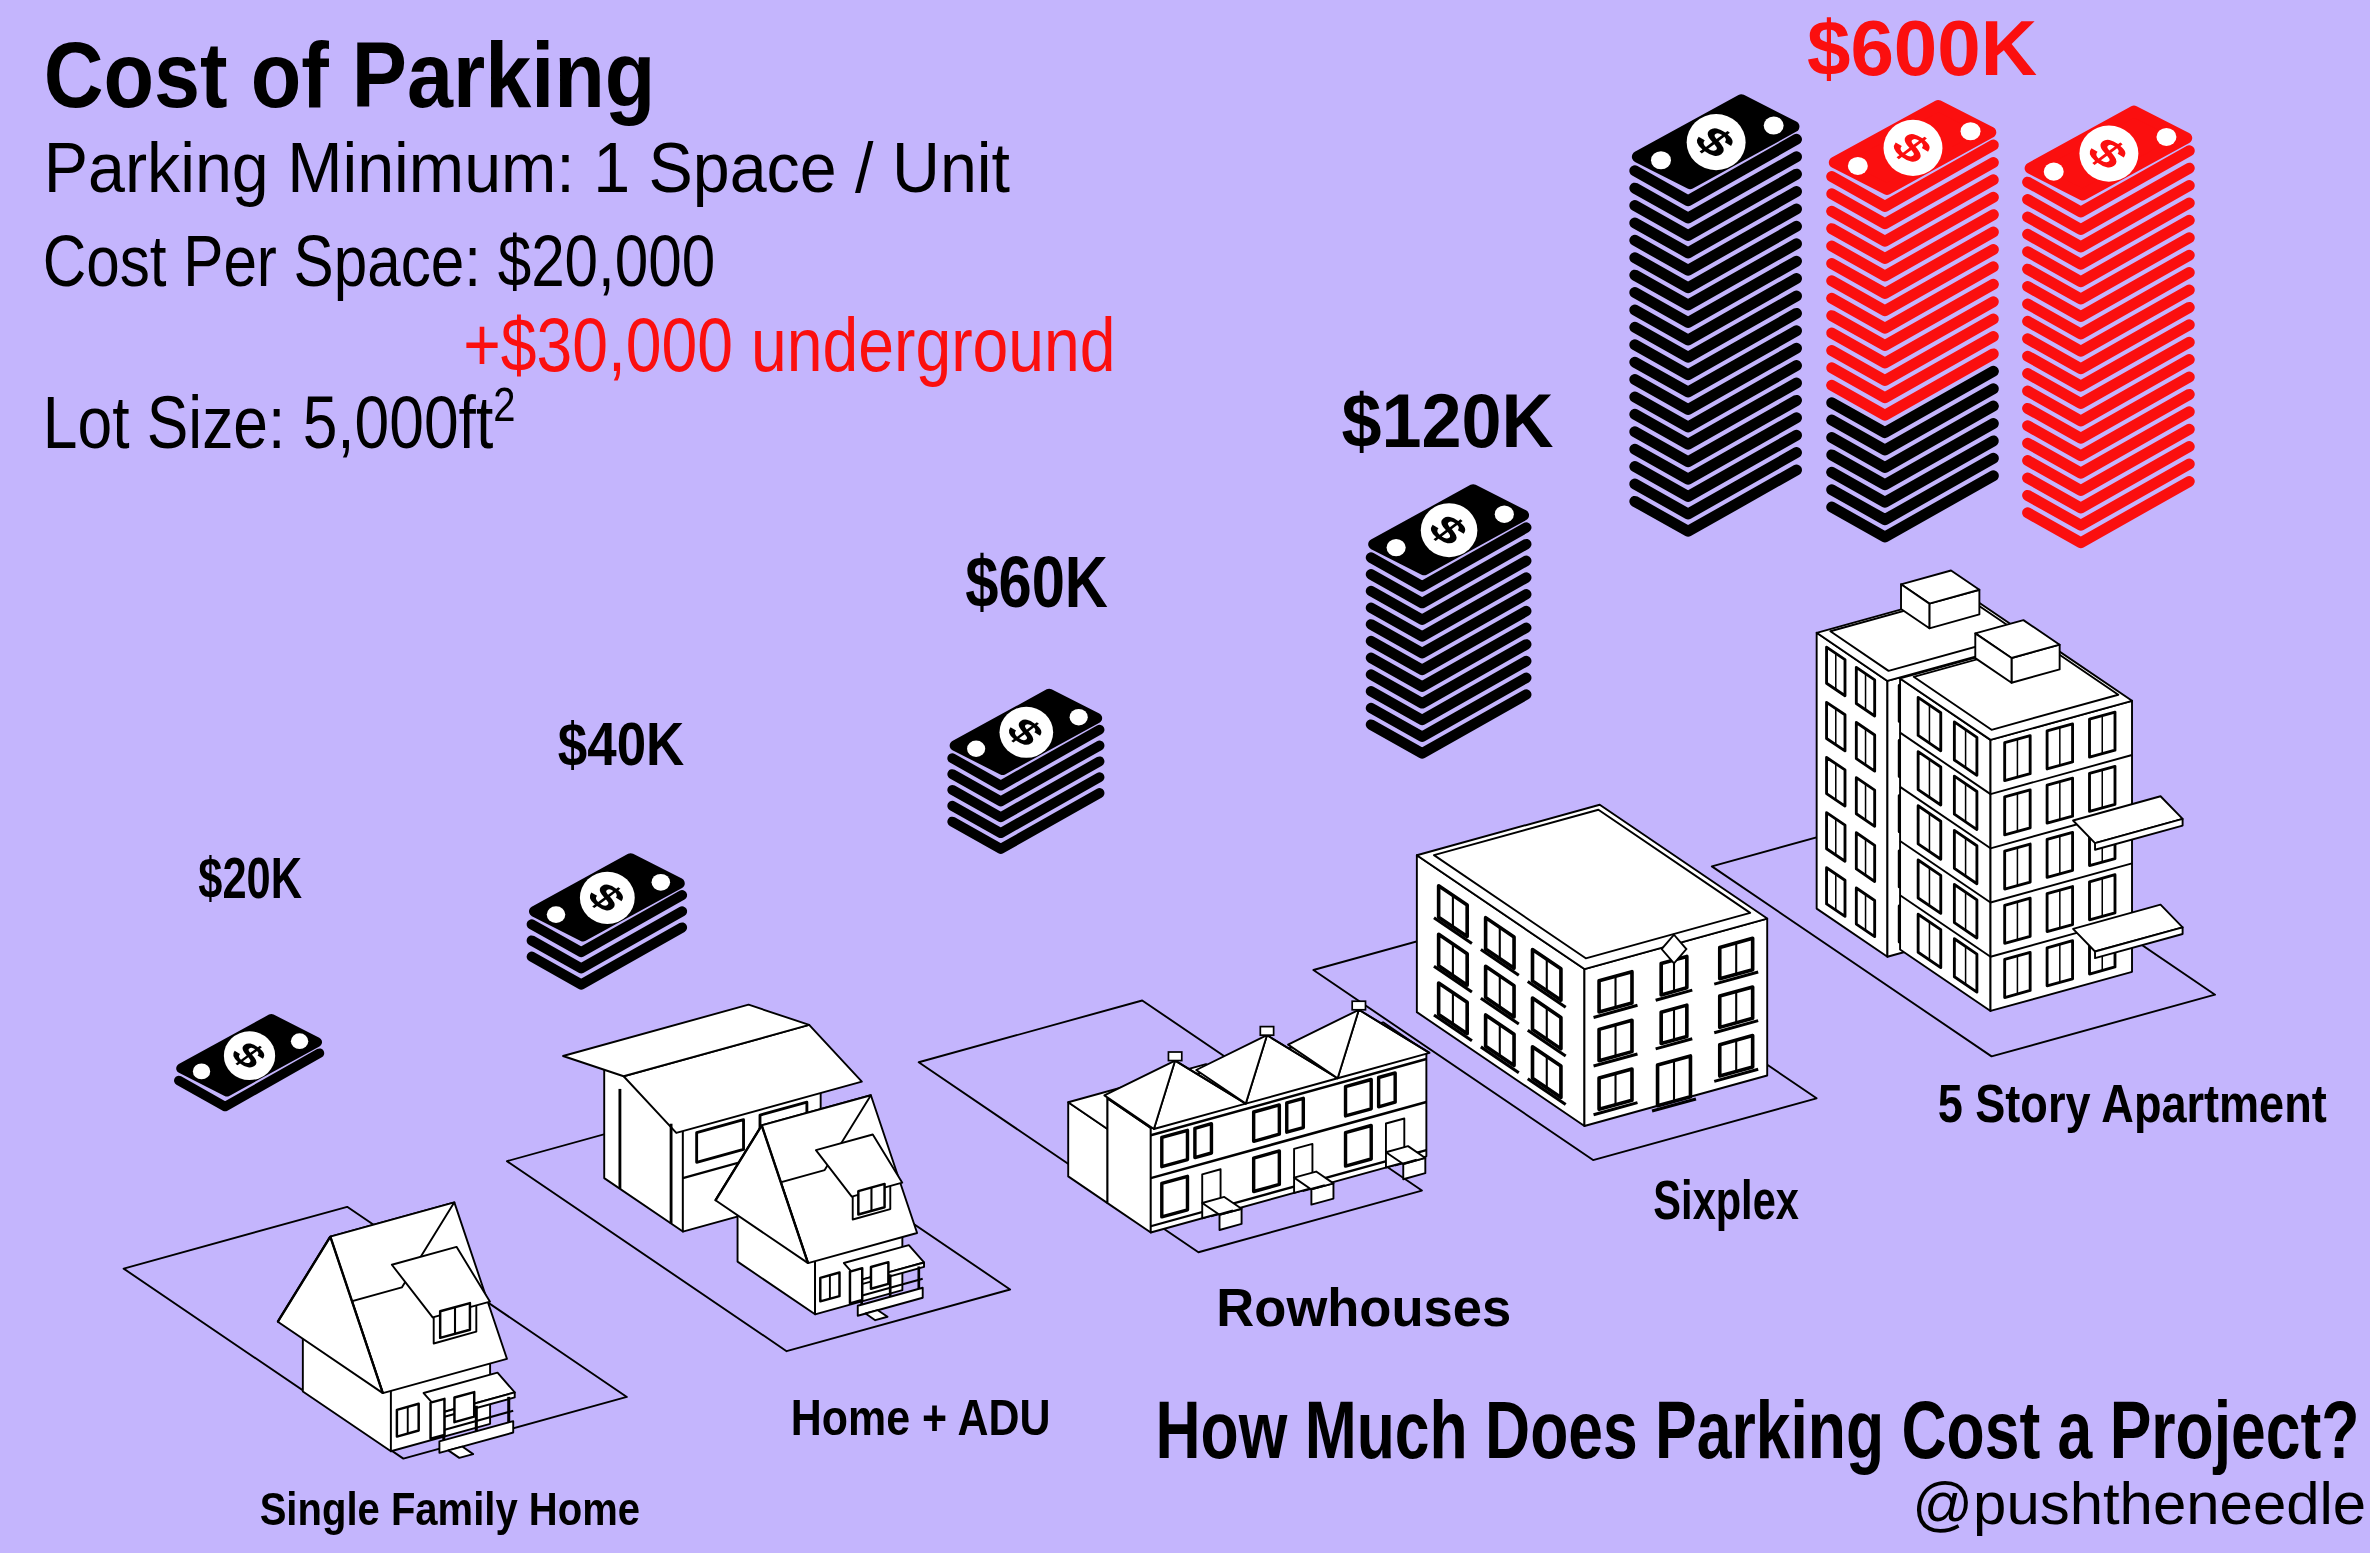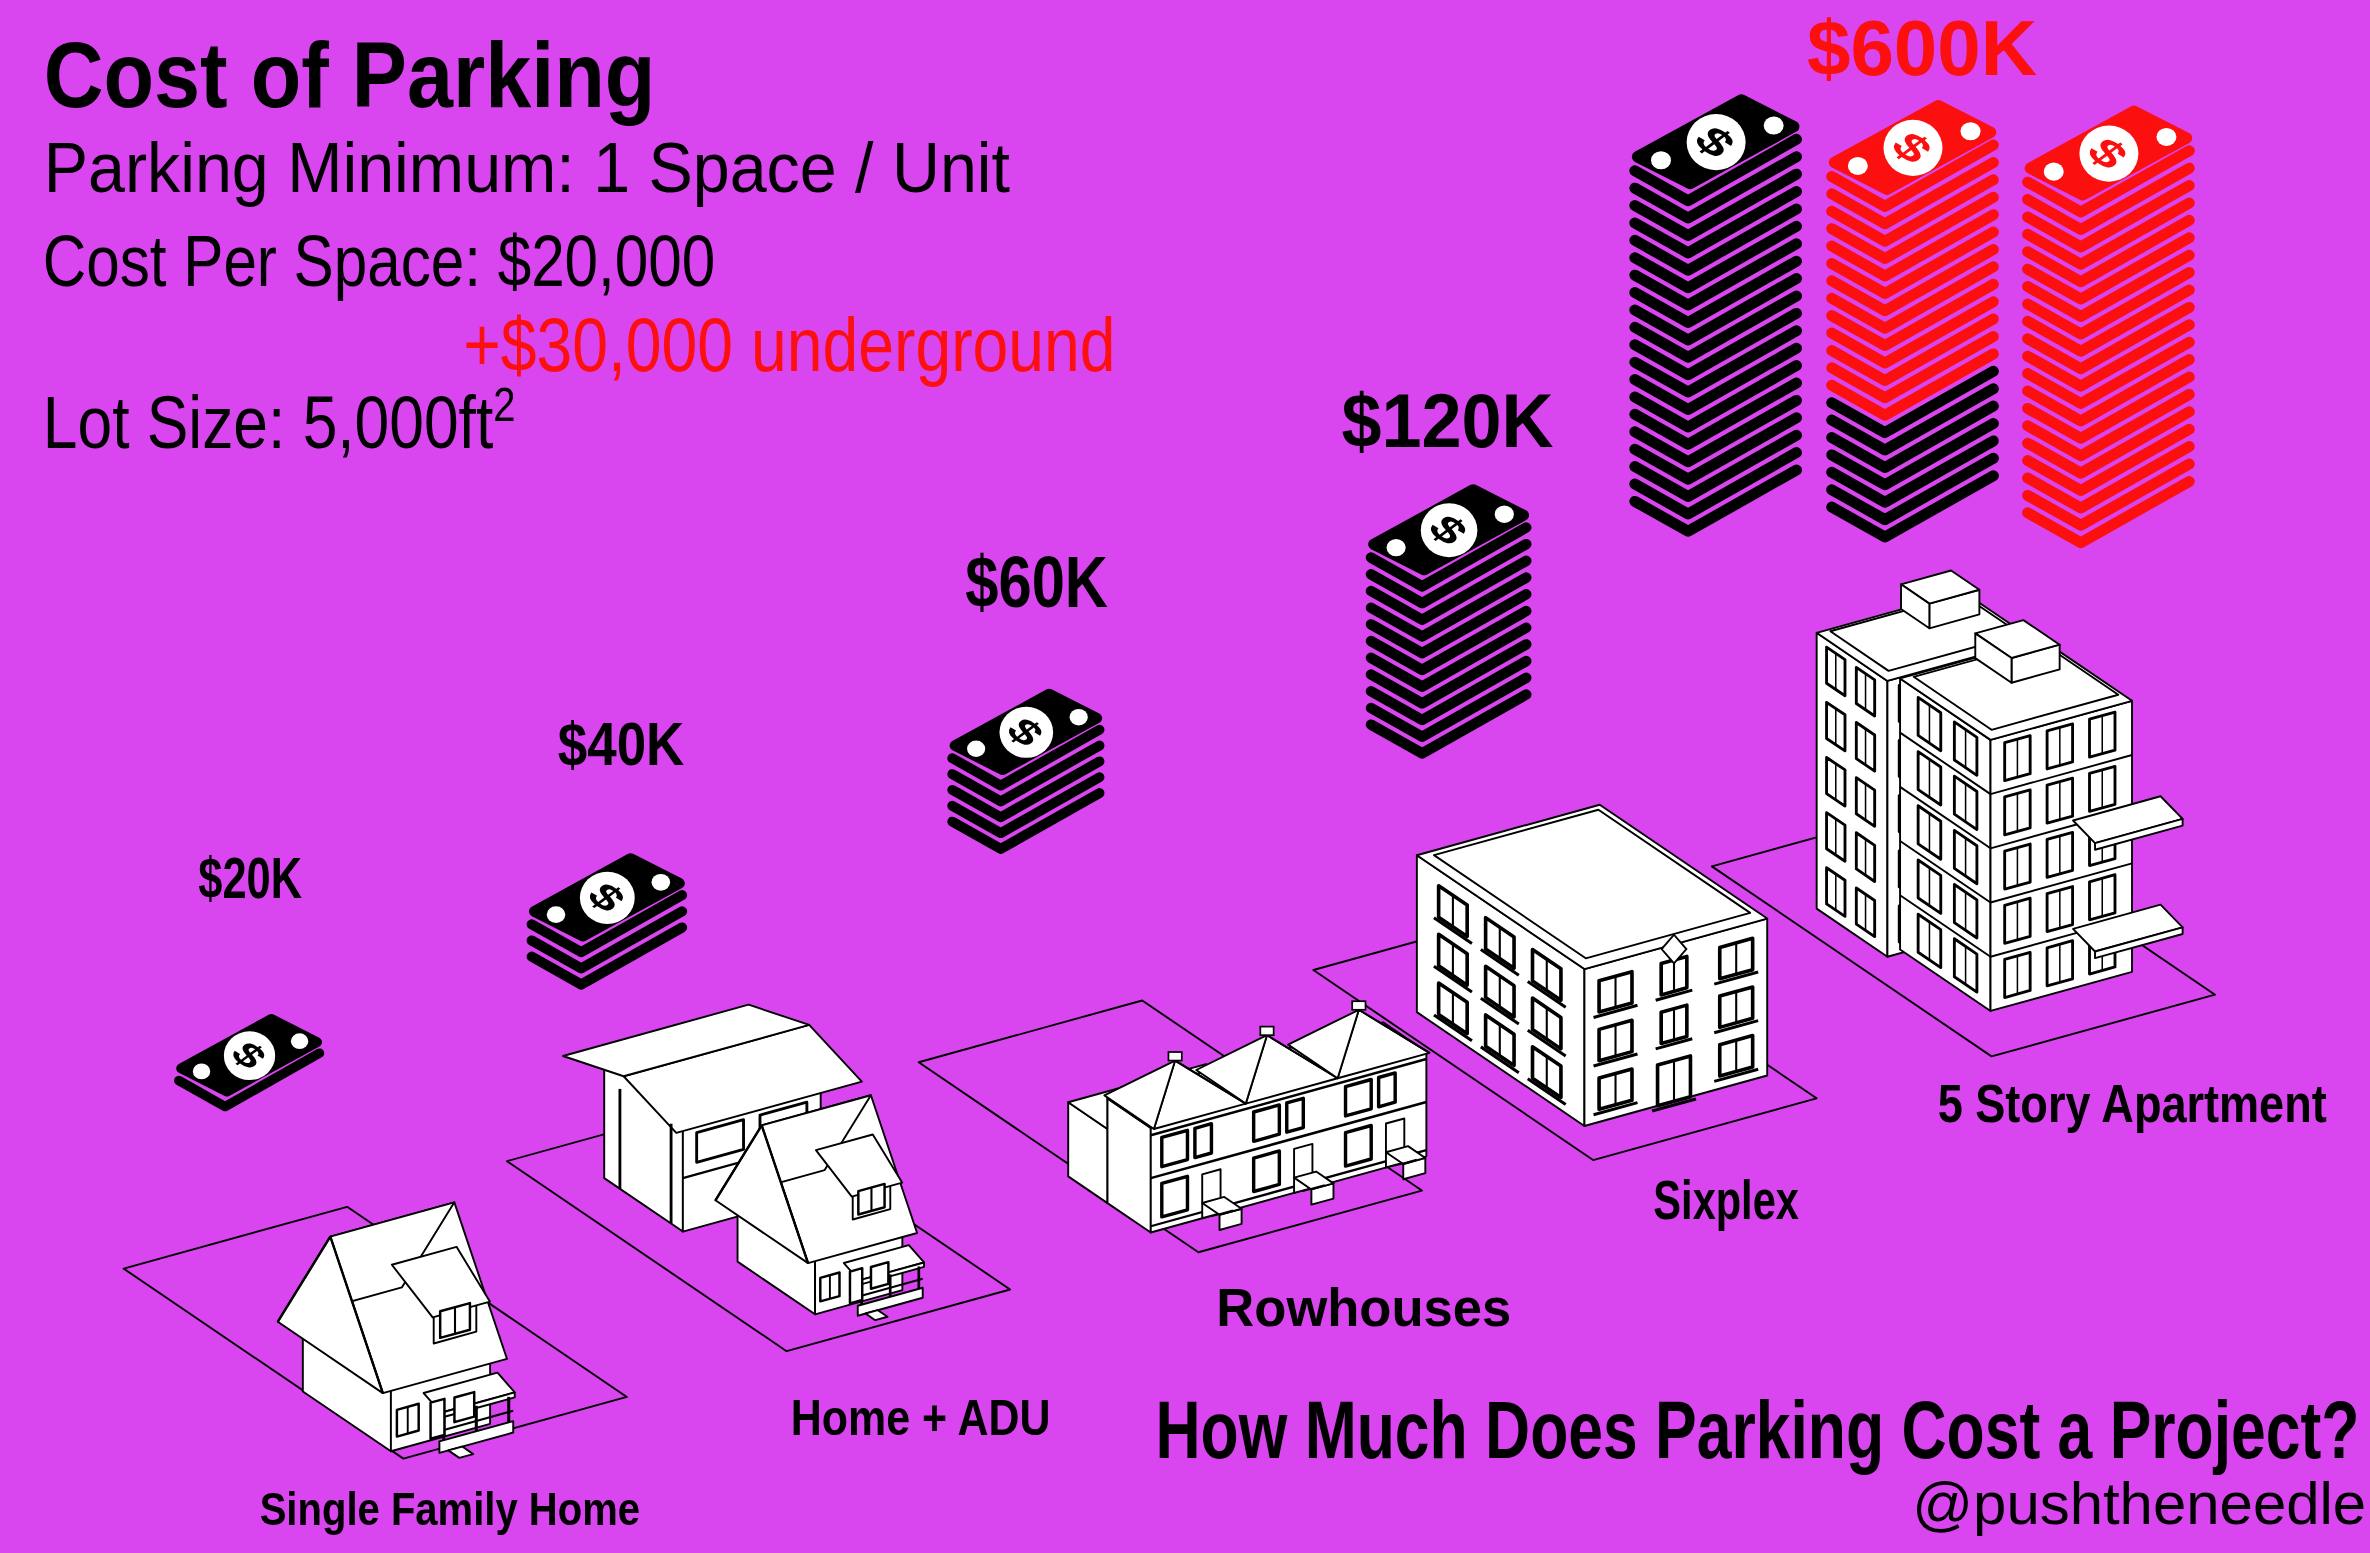--- a/index.html
+++ b/index.html
@@ -1,16 +1,16 @@
 <!DOCTYPE html>
 <html style="font-size:15px"><head>
 <meta charset="utf-8">
 <style>
   html,body{margin:0;padding:0;background:#ffffff;overflow:hidden;}
-  #canvas{position:relative;width:2370px;height:1553px;background:#d946ef;overflow:hidden;
+  #canvas{position:relative;width:2370px;height:1553px;background:#c4b5fd;overflow:hidden;
     font-family:"Liberation Sans", sans-serif;}
   svg{position:absolute;left:0;top:0;}
 </style>
 </head>
 <body>
 <div id="canvas">
 <svg width="2370" height="1553" viewBox="0 0 2492 1633">
 <defs>
   <g id="bill">
     <path d="M -3.1,5.1 L 52.1,33.1 L -56.9,92.9 L -112.1,64.9 Z" fill="currentColor" stroke="currentColor" stroke-width="12" stroke-linejoin="round"></path>

